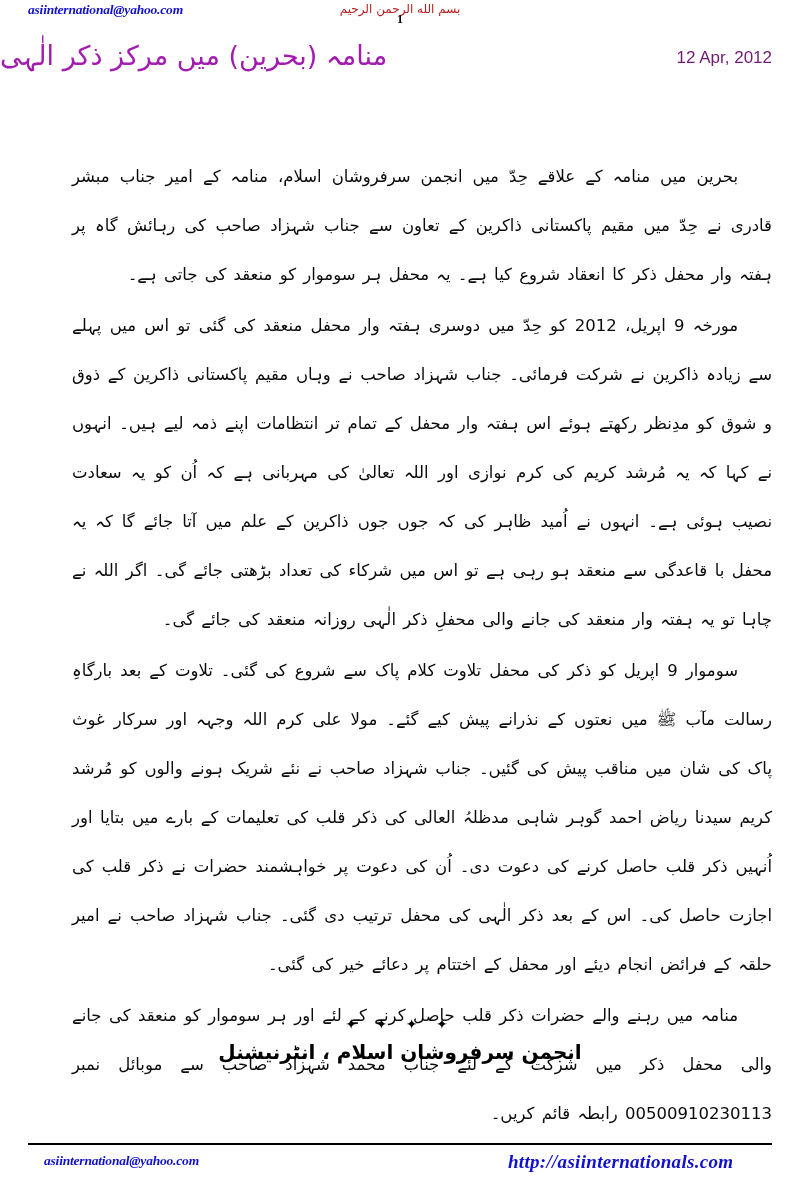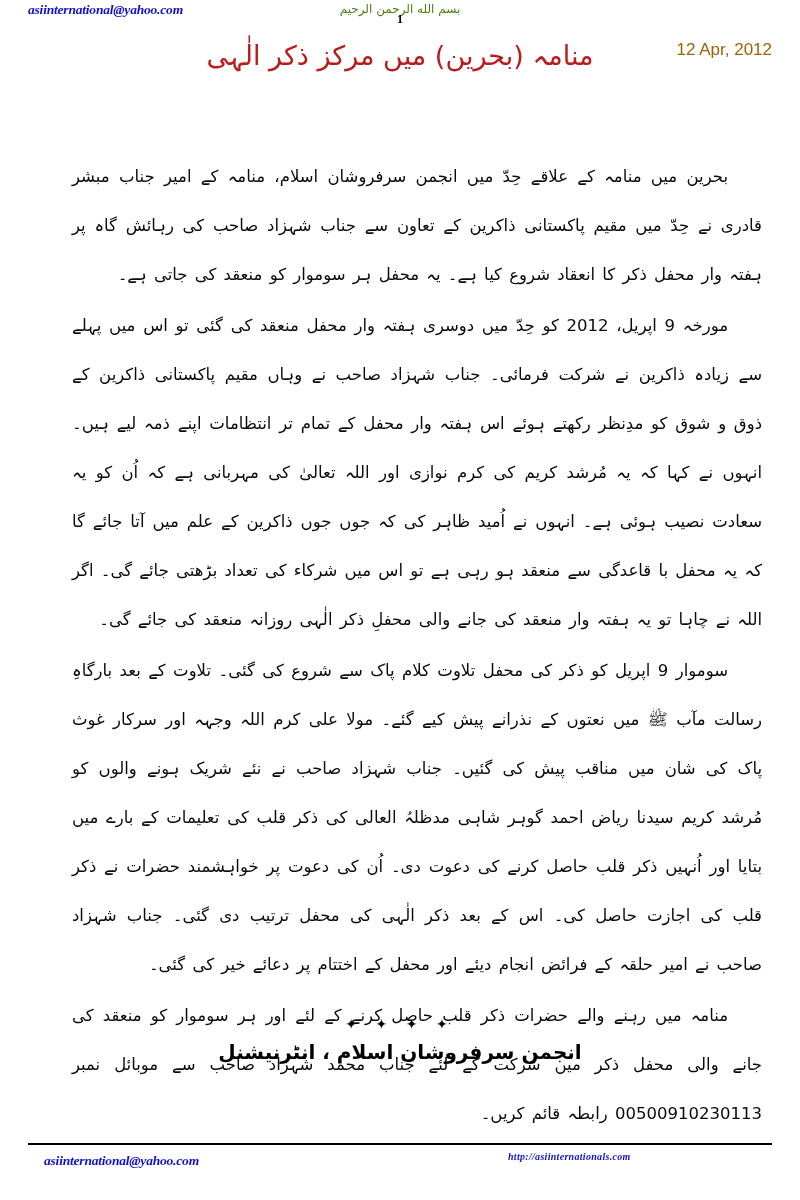--- a/index.html
+++ b/index.html
@@ -38,21 +38,21 @@
     font-weight: bold;
     font-size: 13.5px;
     letter-spacing: -0.2px;
   }
   .hdr-bismillah {
     position: absolute;
     left: 0;
     top: 0px;
     width: 800px;
     text-align: center;
-    color: #4d7c0f;
+    color: #b91c1c;
     font-family: "DejaVu Sans", sans-serif;
     font-size: 12px;
     direction: rtl;
     line-height: 18px;
   }
   .hdr-pagenum {
     position: absolute;
     left: 0;
     top: 12px;
     width: 800px;
@@ -69,55 +69,55 @@
     top: 36px;
     left: 0;
     width: 800px;
     height: 66px;
   }
   .doc-title {
     position: absolute;
     left: 0;
     top: 4px;
     width: 800px;
-    text-align: center;
+    text-align: left;
     direction: rtl;
     font-family: "DejaVu Sans", sans-serif;
     font-size: 27px;
     font-weight: normal;
-    color: #b91c1c;
+    color: #a21caf;
     letter-spacing: 0.5px;
   }
   .doc-date {
     position: absolute;
     right: 28px;
-    top: 4px;
+    top: 12px;
     font-family: "Liberation Sans", sans-serif;
     font-size: 17px;
-    color: #a16207;
+    color: #701a75;
   }
 
   
   .body-wrap {
     position: absolute;
     top: 152px;
     left: 72px;
     width: 700px;
     direction: rtl;
     text-align: justify;
   }
   .para {
     direction: rtl;
     text-align: justify;
     text-align-last: right;
     font-family: "DejaVu Sans", sans-serif;
     font-size: 16.5px;
     line-height: 49px;
     color: #0a0a0a;
-    margin: 0 10px 2px 0;
+    margin: 0 0 2px 0;
     word-spacing: 2px;
   }
   .para.indented {
     text-indent: 34px;
   }
 
   
   .ornament {
     position: absolute;
     top: 1016px;
@@ -171,21 +171,21 @@
     letter-spacing: -0.2px;
   }
   .footer-url {
     position: absolute;
     left: 480px;
     top: 8px;
     color: #1111cc;
     font-family: "Liberation Serif", serif;
     font-style: italic;
     font-weight: bold;
-    font-size: 10px;
+    font-size: 19px;
     letter-spacing: 0.3px;
   }
 </style>
 </head>
 <body>
 
 <div class="page">
 
   <div class="header">
     <div class="hdr-email">asiinternational@yahoo.com</div>

